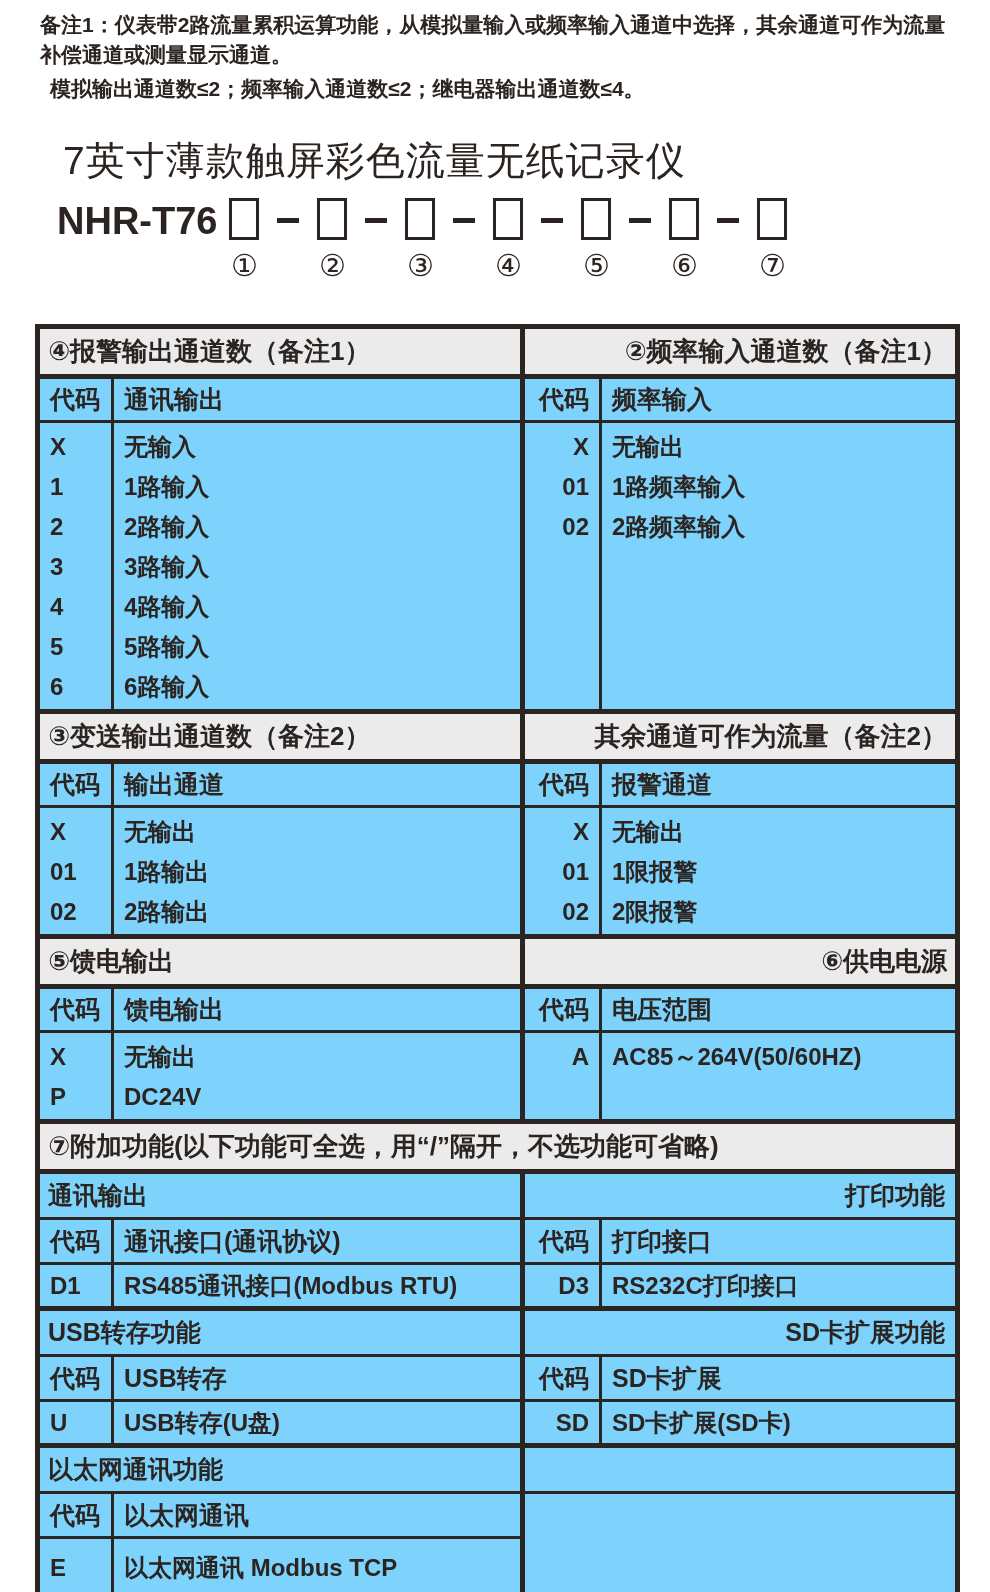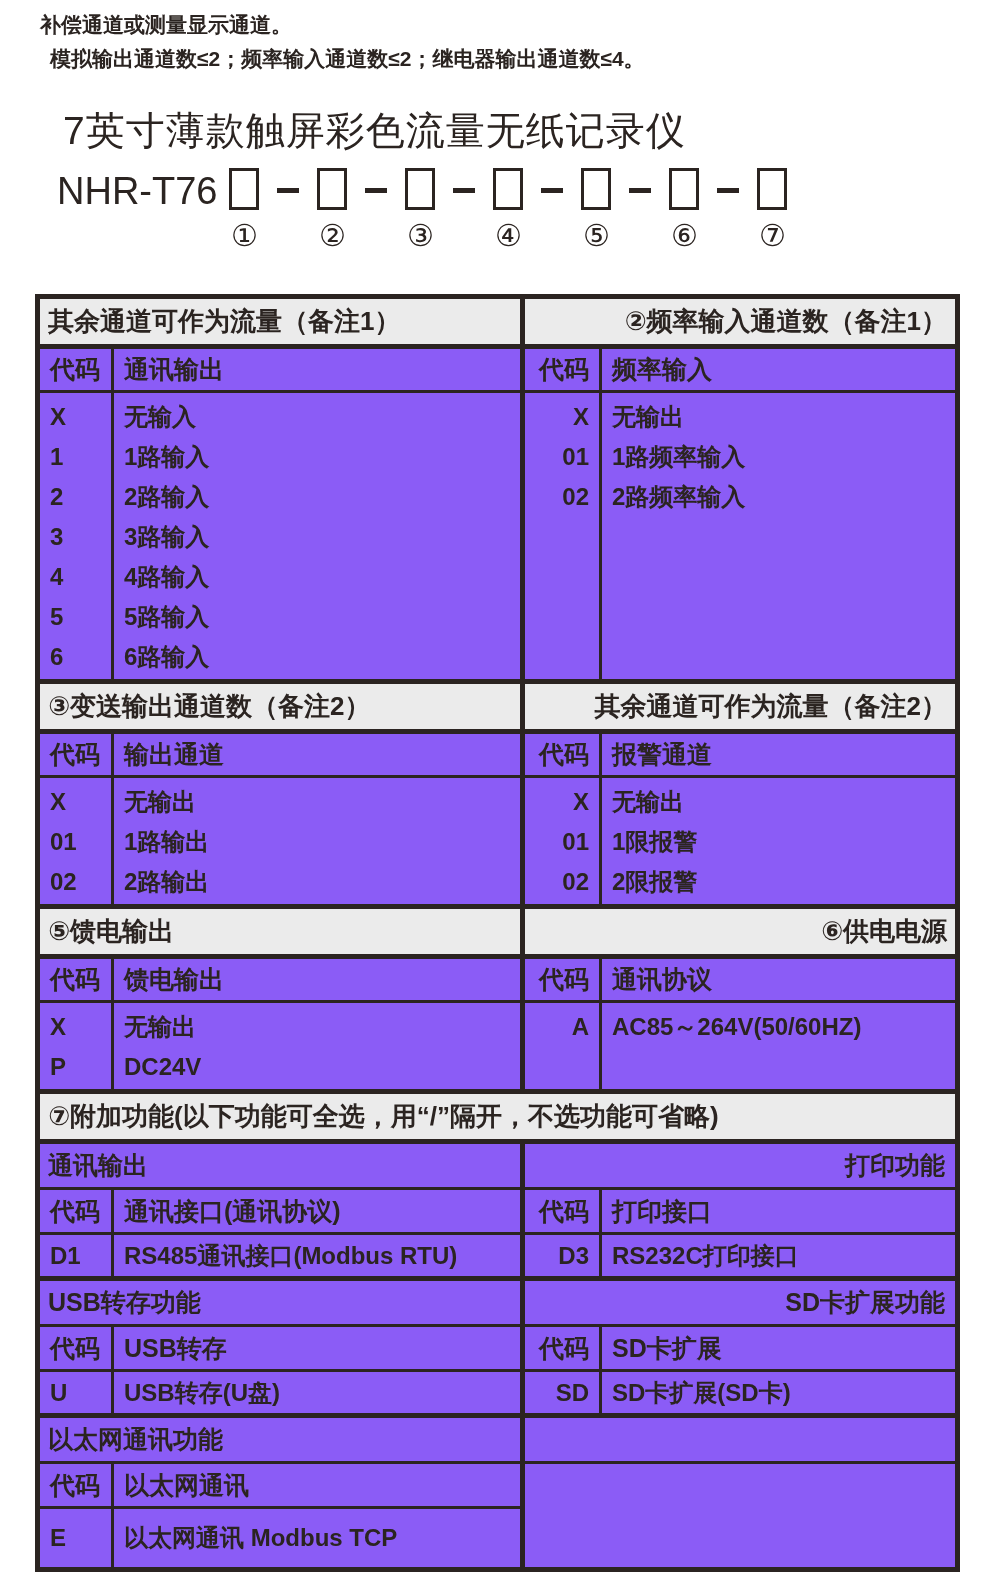--- a/index.html
+++ b/index.html
@@ -16,60 +16,61 @@
   }
   
   .notes{padding:10px 18px 0 40px;font-size:21px;font-weight:700;line-height:30px;}
   .notes .ln{white-space:nowrap;}
   .notes .ln.indent{padding-left:10px;}
   .notes .gap{height:4px;}
   
   .title{margin:30px 0 0 63px;font-size:39px;font-weight:500;letter-spacing:1px;}
   
   .model-row{display:flex;align-items:flex-start;margin:10px 0 0 57px;}
-  .model-prefix{font-size:38px;font-weight:400;line-height:46px;letter-spacing:0px;margin-right:10px;}
+  .model-prefix{font-size:38px;font-weight:700;line-height:46px;letter-spacing:0px;margin-right:10px;}
   .slot{display:flex;flex-direction:column;align-items:center;width:34px;}
   .slot .box{width:30px;height:42px;border:3px solid var(--ink);background:#fff;}
   .slot .circ{margin-top:10px;font-size:30px;line-height:32px;font-weight:400;}
   .dash{width:22px;height:5px;background:var(--ink);margin:20px 16px 0 16px;}
   
   table{
     border-collapse:collapse;table-layout:fixed;
     width:920px;margin:42px 0 0 35px;
     border:5px solid var(--ink);
   }
   col.c-code{width:75px;}
   col.c-desc{width:410px;}
   col.c-code2{width:78px;}
   col.c-desc2{width:357px;}
   td{
     border:3px solid var(--ink);
     font-size:24px;font-weight:700;
     padding:2px 10px;vertical-align:middle;
-    background:#8b5cf6;overflow:hidden;
+    background:#7dd3fc;overflow:hidden;
   }
   td.mid{border-left:5px solid var(--ink);text-align:right;}
   tr.thick td{border-top:5px solid var(--ink);}
   tr.sec td{
     background:var(--gray);
     font-size:26px;height:50px;
     padding:4px 8px;
     border-top:5px solid var(--ink);border-bottom:5px solid var(--ink);
   }
   tr.ch td{height:45px;font-size:25px;}
   tr.sub td{height:47px;font-size:25px;padding-left:8px;}
   td.cell-top{vertical-align:top;padding-top:4px;}
   .cl{line-height:40px;white-space:nowrap;}
   tr.oneline td{height:45px;}
   tr.lastrow td{height:62px;}
 </style>
 </head>
 <body>
 
 <div class="notes">
+  <div class="ln">备注1：仪表带2路流量累积运算功能，从模拟量输入或频率输入通道中选择，其余通道可作为流量</div>
   <div class="ln">补偿通道或测量显示通道。</div>
   <div class="gap"></div>
   <div class="ln indent">模拟输出通道数≤2；频率输入通道数≤2；继电器输出通道数≤4。</div>
 </div>
 
 <div class="title">7英寸薄款触屏彩色流量无纸记录仪</div>
 
 <div class="model-row">
   <div class="model-prefix">NHR-T76</div>
   <div class="slot">
@@ -111,21 +112,21 @@
 <table>
   <colgroup>
       <col class="c-code">
       <col class="c-desc">
       <col class="c-code2">
       <col class="c-desc2">
     </colgroup>
   <tbody>
 
     <tr class="sec">
-      <td colspan="2">其余通道可作为流量（备注1）</td>
+      <td colspan="2">④报警输出通道数（备注1）</td>
       <td colspan="2" class="mid">②频率输入通道数（备注1）</td>
     </tr>
     <tr class="ch">
       <td>代码</td>
       <td>通讯输出</td>
       <td class="mid">代码</td>
       <td>频率输入</td>
     </tr>
     <tr style="height:283px;">
       <td class="cell-top">
@@ -192,21 +193,21 @@
     </tr>
 
     <tr class="sec">
       <td colspan="2">⑤馈电输出</td>
       <td colspan="2" class="mid">⑥供电电源</td>
     </tr>
     <tr class="ch">
       <td>代码</td>
       <td>馈电输出</td>
       <td class="mid">代码</td>
-      <td>通讯协议</td>
+      <td>电压范围</td>
     </tr>
     <tr style="height:90px;">
       <td class="cell-top">
         <div class="cl">X</div>
         <div class="cl">P</div>
       </td>
       <td class="cell-top">
         <div class="cl">无输出</div>
         <div class="cl">DC24V</div>
       </td>

